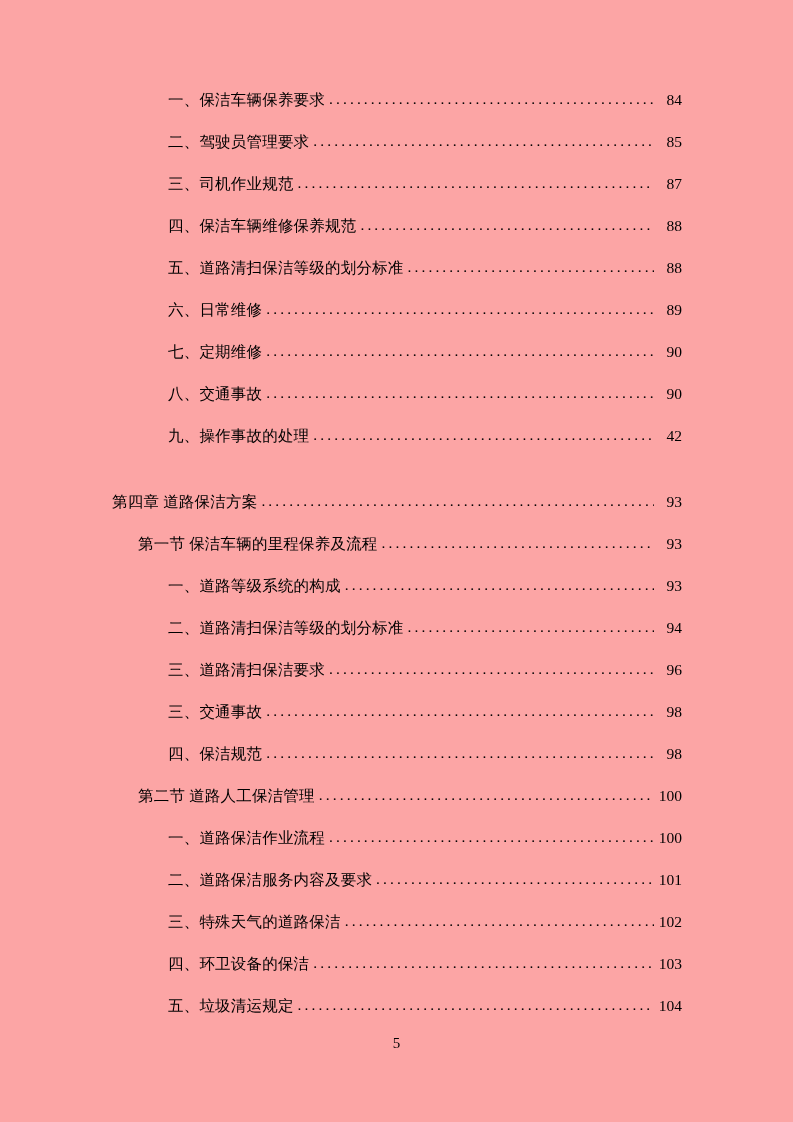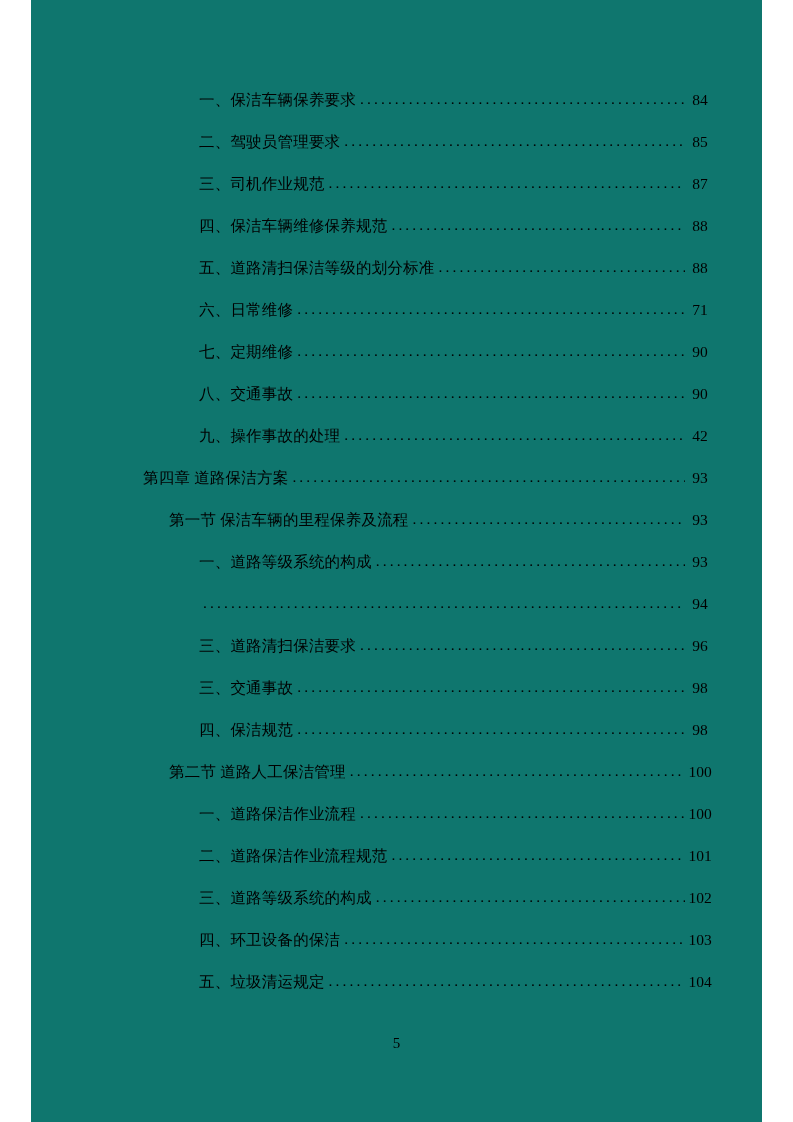--- a/index.html
+++ b/index.html
@@ -6,24 +6,24 @@
     margin: 0;
     padding: 0;
     background: #ffffff;
   }
   body {
     font-family: "Liberation Serif", "DejaVu Serif", serif;
     color: #000000;
   }
   .page {
     position: relative;
-    width: 731px;
+    width: 793px;
     height: 1122px;
     margin: 0 auto;
-    background: #0f766e;
+    background: #fca5a5;
     overflow: hidden;
     box-sizing: border-box;
   }
   .toc {
     position: absolute;
     top: 92px;
     left: 112px;
     width: 570px;
   }
   .toc-entry {
@@ -43,26 +43,26 @@
     overflow: hidden;
     white-space: nowrap;
     font-size: 15.5px;
     letter-spacing: 3.1px;
     color: #000;
     margin: 0 2px 0 4px;
     transform: translateY(-1px);
   }
   .toc-entry .page-num {
     flex: 0 0 auto;
-    text-align: center;
+    text-align: right;
     min-width: 26px;
     font-family: "Liberation Serif", "DejaVu Serif", serif;
   }
   
-  .lvl-chapter { padding-left: 0px; }
+  .lvl-chapter { padding-left: 0px; margin-top: 24px; }
   .lvl-section { padding-left: 26px; }
   .lvl-item    { padding-left: 56px; }
 
   .page-footer {
     position: absolute;
     left: 0;
     right: 0;
     top: 1035px;
     text-align: center;
     font-size: 15px;
@@ -96,21 +96,21 @@
         <span class="page-num">88</span>
       </div>
       <div class="toc-entry lvl-item">
         <span class="label">五、道路清扫保洁等级的划分标准</span>
         <span class="leader">...............................................................................</span>
         <span class="page-num">88</span>
       </div>
       <div class="toc-entry lvl-item">
         <span class="label">六、日常维修</span>
         <span class="leader">...............................................................................</span>
-        <span class="page-num">71</span>
+        <span class="page-num">89</span>
       </div>
       <div class="toc-entry lvl-item">
         <span class="label">七、定期维修</span>
         <span class="leader">...............................................................................</span>
         <span class="page-num">90</span>
       </div>
       <div class="toc-entry lvl-item">
         <span class="label">八、交通事故</span>
         <span class="leader">...............................................................................</span>
         <span class="page-num">90</span>
@@ -129,20 +129,21 @@
         <span class="label">第一节 保洁车辆的里程保养及流程</span>
         <span class="leader">...............................................................................</span>
         <span class="page-num">93</span>
       </div>
       <div class="toc-entry lvl-item">
         <span class="label">一、道路等级系统的构成</span>
         <span class="leader">...............................................................................</span>
         <span class="page-num">93</span>
       </div>
       <div class="toc-entry lvl-item">
+        <span class="label">二、道路清扫保洁等级的划分标准</span>
         <span class="leader">...............................................................................</span>
         <span class="page-num">94</span>
       </div>
       <div class="toc-entry lvl-item">
         <span class="label">三、道路清扫保洁要求</span>
         <span class="leader">...............................................................................</span>
         <span class="page-num">96</span>
       </div>
       <div class="toc-entry lvl-item">
         <span class="label">三、交通事故</span>
@@ -158,26 +159,26 @@
         <span class="label">第二节 道路人工保洁管理</span>
         <span class="leader">...............................................................................</span>
         <span class="page-num">100</span>
       </div>
       <div class="toc-entry lvl-item">
         <span class="label">一、道路保洁作业流程</span>
         <span class="leader">...............................................................................</span>
         <span class="page-num">100</span>
       </div>
       <div class="toc-entry lvl-item">
-        <span class="label">二、道路保洁作业流程规范</span>
+        <span class="label">二、道路保洁服务内容及要求</span>
         <span class="leader">...............................................................................</span>
         <span class="page-num">101</span>
       </div>
       <div class="toc-entry lvl-item">
-        <span class="label">三、道路等级系统的构成</span>
+        <span class="label">三、特殊天气的道路保洁</span>
         <span class="leader">...............................................................................</span>
         <span class="page-num">102</span>
       </div>
       <div class="toc-entry lvl-item">
         <span class="label">四、环卫设备的保洁</span>
         <span class="leader">...............................................................................</span>
         <span class="page-num">103</span>
       </div>
       <div class="toc-entry lvl-item">
         <span class="label">五、垃圾清运规定</span>

